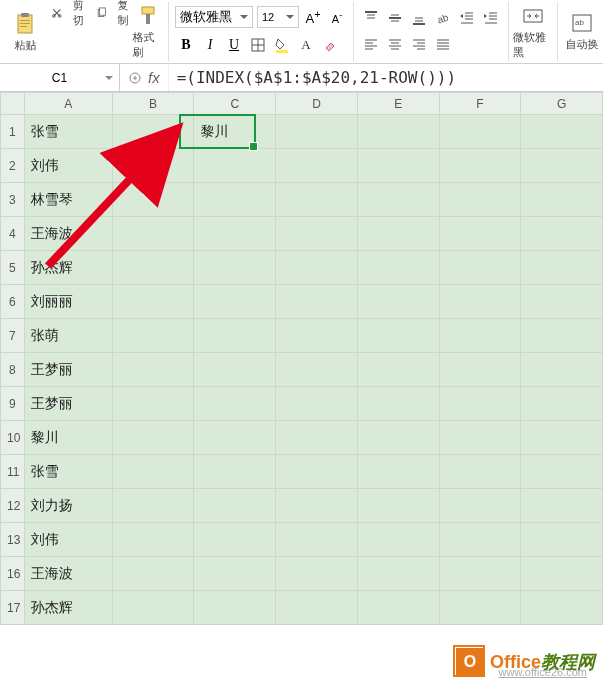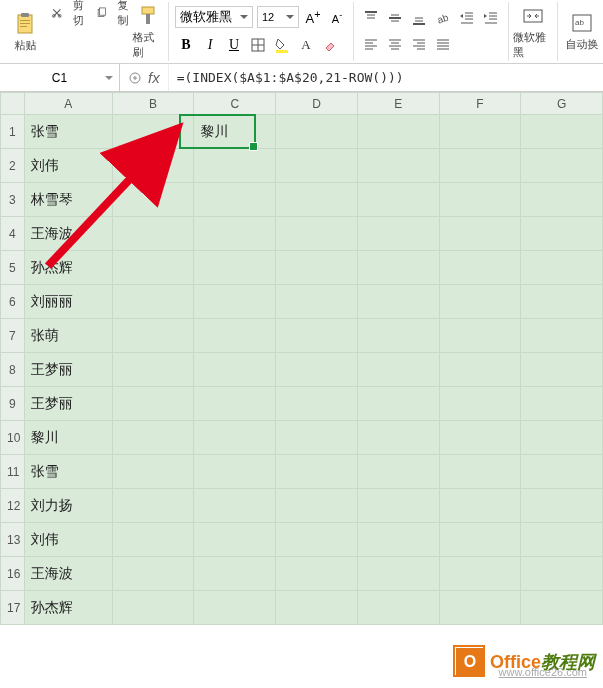--- a/index.html
+++ b/index.html
@@ -29,21 +29,21 @@
   .aligngrp { display:flex; flex-direction:column; gap:4px; padding:4px 6px; border-right:1px solid #e0e0e0;}
   .align-row { display:flex; gap:2px; align-items:center; height:24px;}
   .align-row .abtn { width:22px;height:22px;display:flex;align-items:center;justify-content:center;cursor:pointer;}
   
   
   .fbar { height: 28px; border-bottom: 1px solid #ccc; display: flex; align-items: stretch; background: #fff; }
   .namebox { width: 120px; border-right: 1px solid #ccc; display: flex; align-items: center; justify-content: center; font-size: 12px; position:relative; }
   .namebox::after { content:""; position:absolute; right:6px; top:50%; border:4px solid transparent; border-top-color:#888; transform:translateY(-25%);}
   .fx-icons { display:flex; align-items:center; padding:0 8px; gap:6px; border-right:1px solid #eee;}
   .fx-label { font-style: italic; font-size: 15px; color: #666; }
-  .formula-input { flex: 1; padding: 0 8px; font-family: Consolas, monospace; font-size: 13px; display: flex; align-items: center; color: #333; }
+  .formula-input { flex: 1; padding: 0 8px; font-family: Consolas, monospace; font-size: 16px; display: flex; align-items: center; color: #333; }
   
   
   .grid-wrap { position: relative; }
   table.sheet { border-collapse: collapse; width: 100%; table-layout: fixed; }
   .sheet th, .sheet td { border: 1px solid #c9d8c9; font-size: 14px; text-align: left; padding: 0 6px; }
   .sheet thead th { background: #e8efe8; color: #555; font-weight: normal; text-align: center; height: 22px; font-size: 12px; }
   .sheet th.corner { background: #e8efe8; width: 22px; }
   .sheet tbody th { background: #e8efe8; color: #555; font-weight: normal; text-align: center; width: 22px; height: 34px; font-size: 12px; }
   .sheet tbody td { background: #d9ead9; height: 34px; color: #222; font-family: "Microsoft YaHei", sans-serif; }
   .sheet .col-a { width: 82px; }

